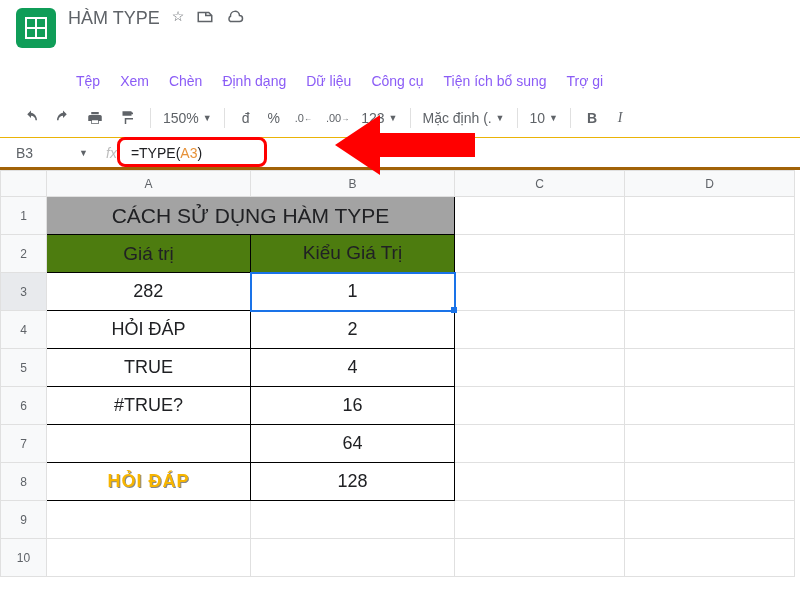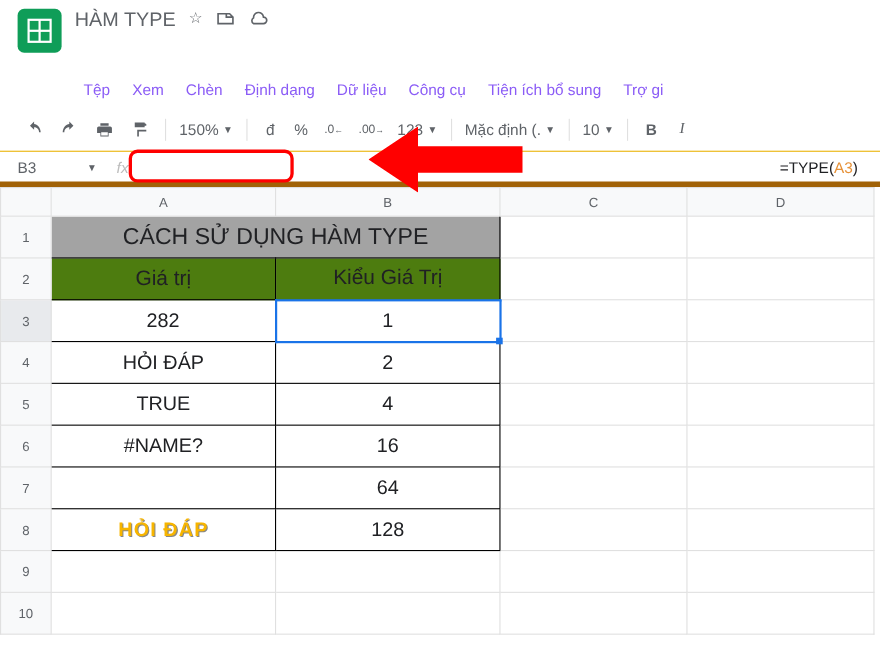--- a/index.html
+++ b/index.html
@@ -17,21 +17,21 @@
   
   .menubar { display: flex; gap: 4px; margin-top: 4px; }
   .menu-item { padding: 4px 8px; cursor: pointer; color: #8b5cf6; font-size: 14px; border-radius: 4px; margin-top: 36px; }
   
   .toolbar { display: flex; align-items: center; padding: 6px 16px; border-bottom: 1px solid #eab308; gap: 2px; margin-top: 6px; }
   .tb-btn { padding: 4px 6px; cursor: pointer; color: #5f6368; border-radius: 4px; display: flex; align-items: center; justify-content: center; min-width: 26px; height: 26px; }
   .tb-sep { width: 1px; height: 20px; background: #e0e0e0; margin: 0 6px; }
   .tb-select { display: flex; align-items: center; gap: 4px; padding: 2px 4px; cursor: pointer; color: #5f6368; }
   .caret { font-size: 9px; color: #5f6368; }
   
-  .formula-bar { display: flex; align-items: center; padding: 4px 16px; border-bottom: 5px solid #a16207; height: 32px; text-align: right; }
+  .formula-bar { display: flex; align-items: center; padding: 4px 16px; border-bottom: 3px solid #a16207; height: 32px; }
   .name-box { width: 80px; display: flex; align-items: center; justify-content: space-between; padding-right: 8px; color: #5f6368; font-size: 14px; }
   .fx-label { font-style: italic; color: #bdbdbd; margin: 0 10px; font-size: 14px; }
   .formula-input { flex: 1; position: relative; }
   .formula-highlight { position: absolute; top: -8px; left: -10px; width: 150px; height: 30px; border: 3px solid #ff0000; border-radius: 8px; pointer-events: none; }
   .formula-text { font-size: 14px; padding: 2px 4px; }
   .cell-ref { color: #e69138; }
   
   .arrow { position: absolute; left: 335px; top: 115px; z-index: 10; }
   .arrow-shape { fill: #ff0000; }
   
@@ -203,21 +203,21 @@
   </tr>
   <tr>
     <th class="row-head">5</th>
     <td class="data-cell">TRUE</td>
     <td class="data-cell">4</td>
     <td></td>
     <td></td>
   </tr>
   <tr>
     <th class="row-head">6</th>
-    <td class="data-cell">#NAME?</td>
+    <td class="data-cell">#TRUE?</td>
     <td class="data-cell">16</td>
     <td></td>
     <td></td>
   </tr>
   <tr>
     <th class="row-head">7</th>
     <td class="data-cell"></td>
     <td class="data-cell">64</td>
     <td></td>
     <td></td>

